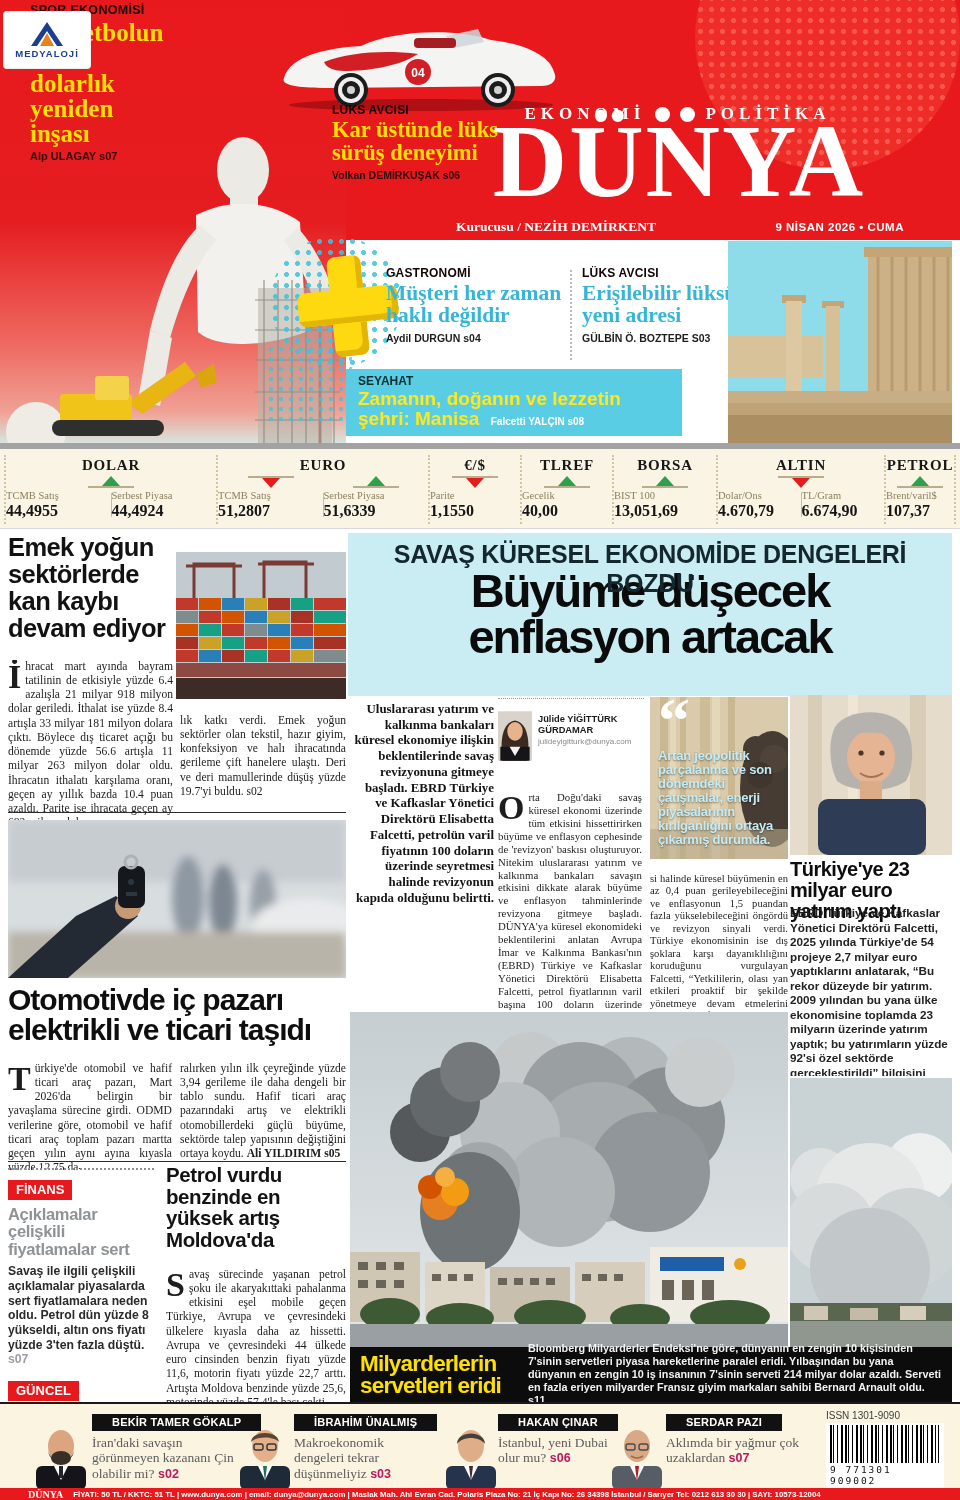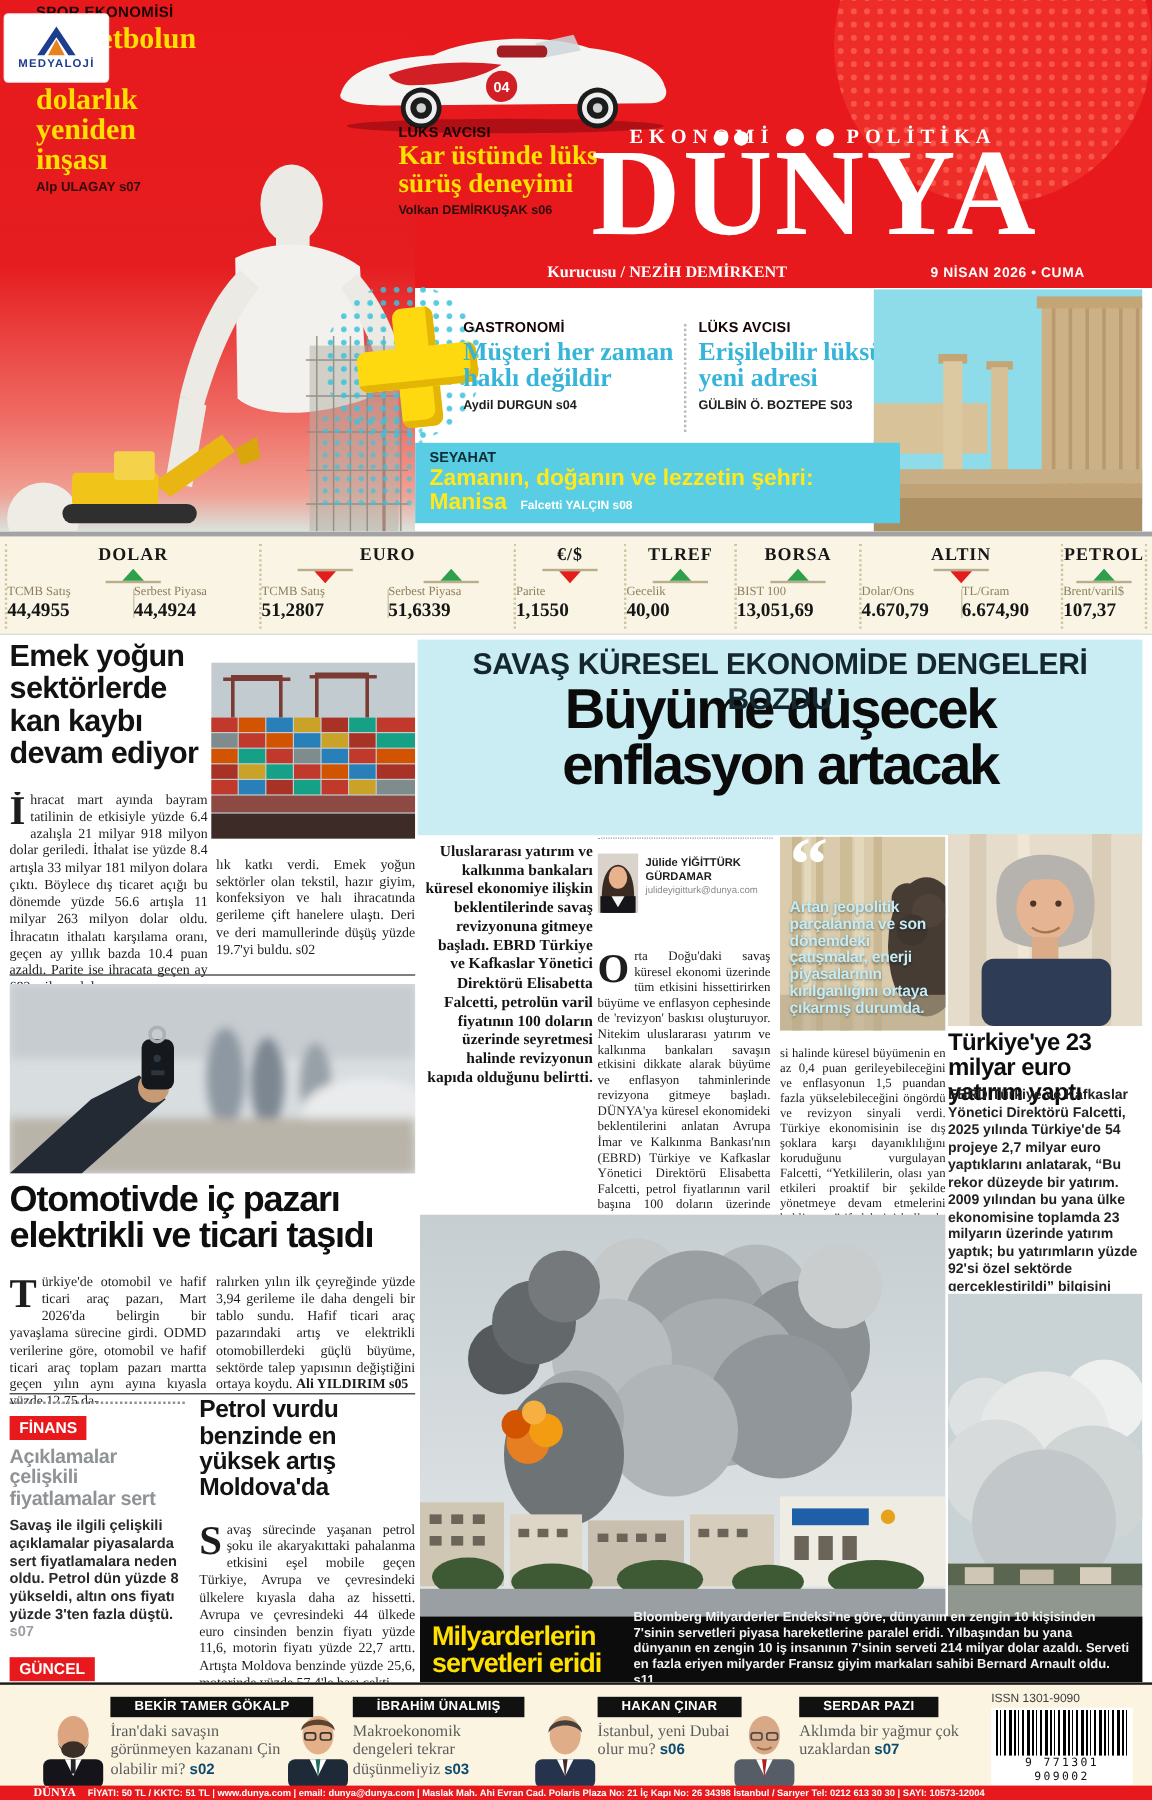--- a/index.html
+++ b/index.html
@@ -44,28 +44,28 @@
   .dots-cyan{left:270px;top:236px;width:132px;height:132px;border-radius:50%;
      background-image:radial-gradient(#3cc3dc 2.2px,transparent 2.5px);background-size:11px 11px;opacity:.85}
   .dots-cyan2{left:266px;top:344px;width:86px;height:80px;
      background-image:radial-gradient(#3cc3dc 2px,transparent 2.3px);background-size:10px 10px;opacity:.7}
   .teaser{width:178px}
   .gastro{left:386px;top:266px}
   .luks2{left:582px;top:266px;width:168px}
   .teaser .t-head{font-family:"Liberation Serif",serif;font-weight:700;font-size:21.5px;line-height:1.02;color:#36b5d8;margin-top:3px}
   .teaser .t-by{font-size:10.5px;font-weight:700;color:#1d1d1d;margin-top:5px}
   .dotted-v{left:570px;top:270px;height:90px;border-left:2px dotted #b9b9b9}
-  .seyahat{left:346px;top:369px;width:404px;height:67px;background:#59cde4;padding:5px 12px;box-sizing:border-box;z-index:4}
+  .seyahat{left:346px;top:369px;width:336px;height:67px;background:#59cde4;padding:5px 12px;box-sizing:border-box;z-index:4}
   .seyahat .s-label{font-size:12px;font-weight:800;color:#0b2d33}
   .seyahat .s-head{font-size:19px;font-weight:800;color:#ffe81c;line-height:1.05;margin-top:1px}
   .seyahat .s-by{font-size:10px;font-weight:700;color:#fff;margin-left:6px}
   .ruins-photo{left:728px;top:241px;width:224px;height:202px;z-index:1}
 
   
-  .markets{left:0;top:443px;width:960px;height:86px;background:#f9f4e4;border-top:4px solid #a3a3a3;
+  .markets{left:0;top:443px;width:960px;height:86px;background:#f9f4e4;border-top:6px solid #a3a3a3;
      border-bottom:1px solid #d8d8d8;display:flex;box-sizing:border-box;padding:6px 4px 4px}
   .mcell{border-left:2px dotted #cfc5a2;box-sizing:border-box;padding-top:2px}
   .mcell:last-child{border-right:2px dotted #cfc5a2}
   .mname{text-align:center;font-family:"Liberation Serif",serif;font-weight:700;font-size:15px;color:#171717;letter-spacing:.8px}
   .aw{width:46px;margin:2px auto}
   .aw .tri{width:0;height:0;margin:0 auto;display:block}
   .aw.up{border-bottom:2px solid #b9ad8d}
   .aw.up .tri{border-left:9px solid transparent;border-right:9px solid transparent;border-bottom:10px solid #2ea04b}
   .aw.down{border-top:2px solid #b9ad8d}
   .aw.down .tri{border-left:9px solid transparent;border-right:9px solid transparent;border-top:10px solid #e31c1c}
@@ -136,25 +136,25 @@
      box-sizing:border-box;padding:4px 10px;gap:10px}
   .cap-title{width:158px;font-size:22.5px;font-weight:800;color:#ffe000;line-height:.95;letter-spacing:-.8px}
   .cap-text{flex:1;font-size:10.8px;font-weight:700;color:#f2f2f2;line-height:1.22}
 
   
   .colrow{left:0;top:1402px;width:960px;height:86px;background:#fbf4e1;border-top:2px solid #1a1a1a}
   .card-photo{position:absolute;top:14px;width:54px;height:72px}
   .nametag{position:absolute;top:10px;display:inline-block;background:#111;color:#fff;font-weight:800;font-size:11px;
      padding:2px 20px 3px;letter-spacing:.2px;white-space:nowrap}
   .cardtxt{position:absolute;top:31px;font-family:"Liberation Serif",serif;font-size:13.5px;line-height:1.13;color:#5c5c5c}
-  .cardtxt .pg{font-weight:700;color:#0c4a6e;font-family:"Liberation Sans",sans-serif;font-size:12.5px}
+  .cardtxt .pg{font-weight:700;color:#be185d;font-family:"Liberation Sans",sans-serif;font-size:12.5px}
   .issn{position:absolute;left:826px;top:6px;font-size:10px;color:#3c3c3c}
   .barcode{position:absolute;left:826px;top:19px;width:118px;background:#fff;padding:2px 4px;box-sizing:border-box}
   .bars{height:38px;background:repeating-linear-gradient(90deg,#000 0 1.5px,#fff 1.5px 3px,#000 3px 4px,#fff 4px 7px,#000 7px 8px,#fff 8px 11px,#000 11px 13px,#fff 13px 15px)}
-  .bcnum{font-family:"DejaVu Sans Mono",monospace;font-size:9.5px;color:#111;letter-spacing:2px;text-align:center;margin-top:1px}
+  .bcnum{font-family:"DejaVu Sans Mono",monospace;font-size:9.5px;color:#111;letter-spacing:2px;margin-top:1px}
 
   
   .footer{left:0;top:1488px;width:960px;height:12px;background:#e8191c;color:#fff;display:flex;align-items:center;
      padding-left:28px;box-sizing:border-box;gap:10px;overflow:hidden}
   .f-brand{font-family:"Liberation Serif",serif;font-weight:700;font-size:10px}
   .f-info{font-size:7.8px;font-weight:700;white-space:nowrap}
 </style>
 </head>
 <body>
 

